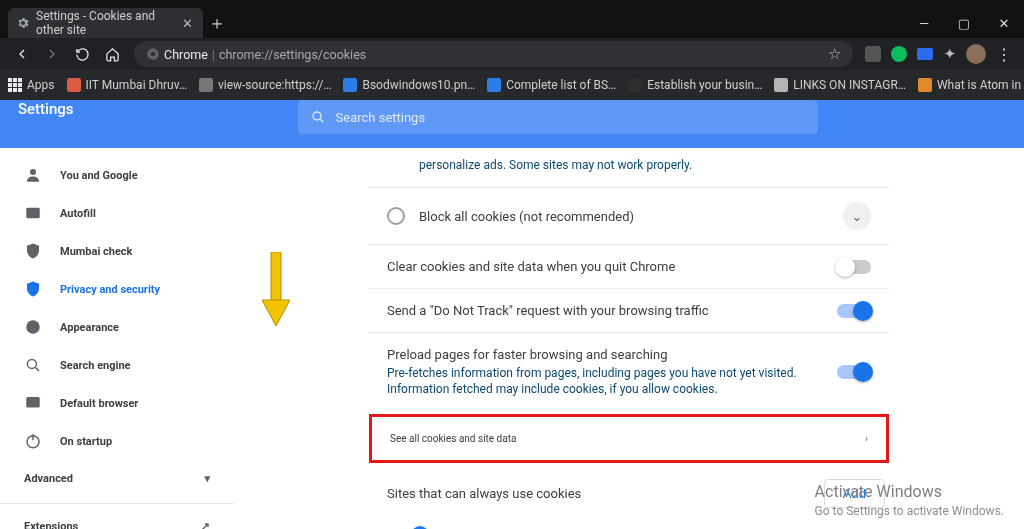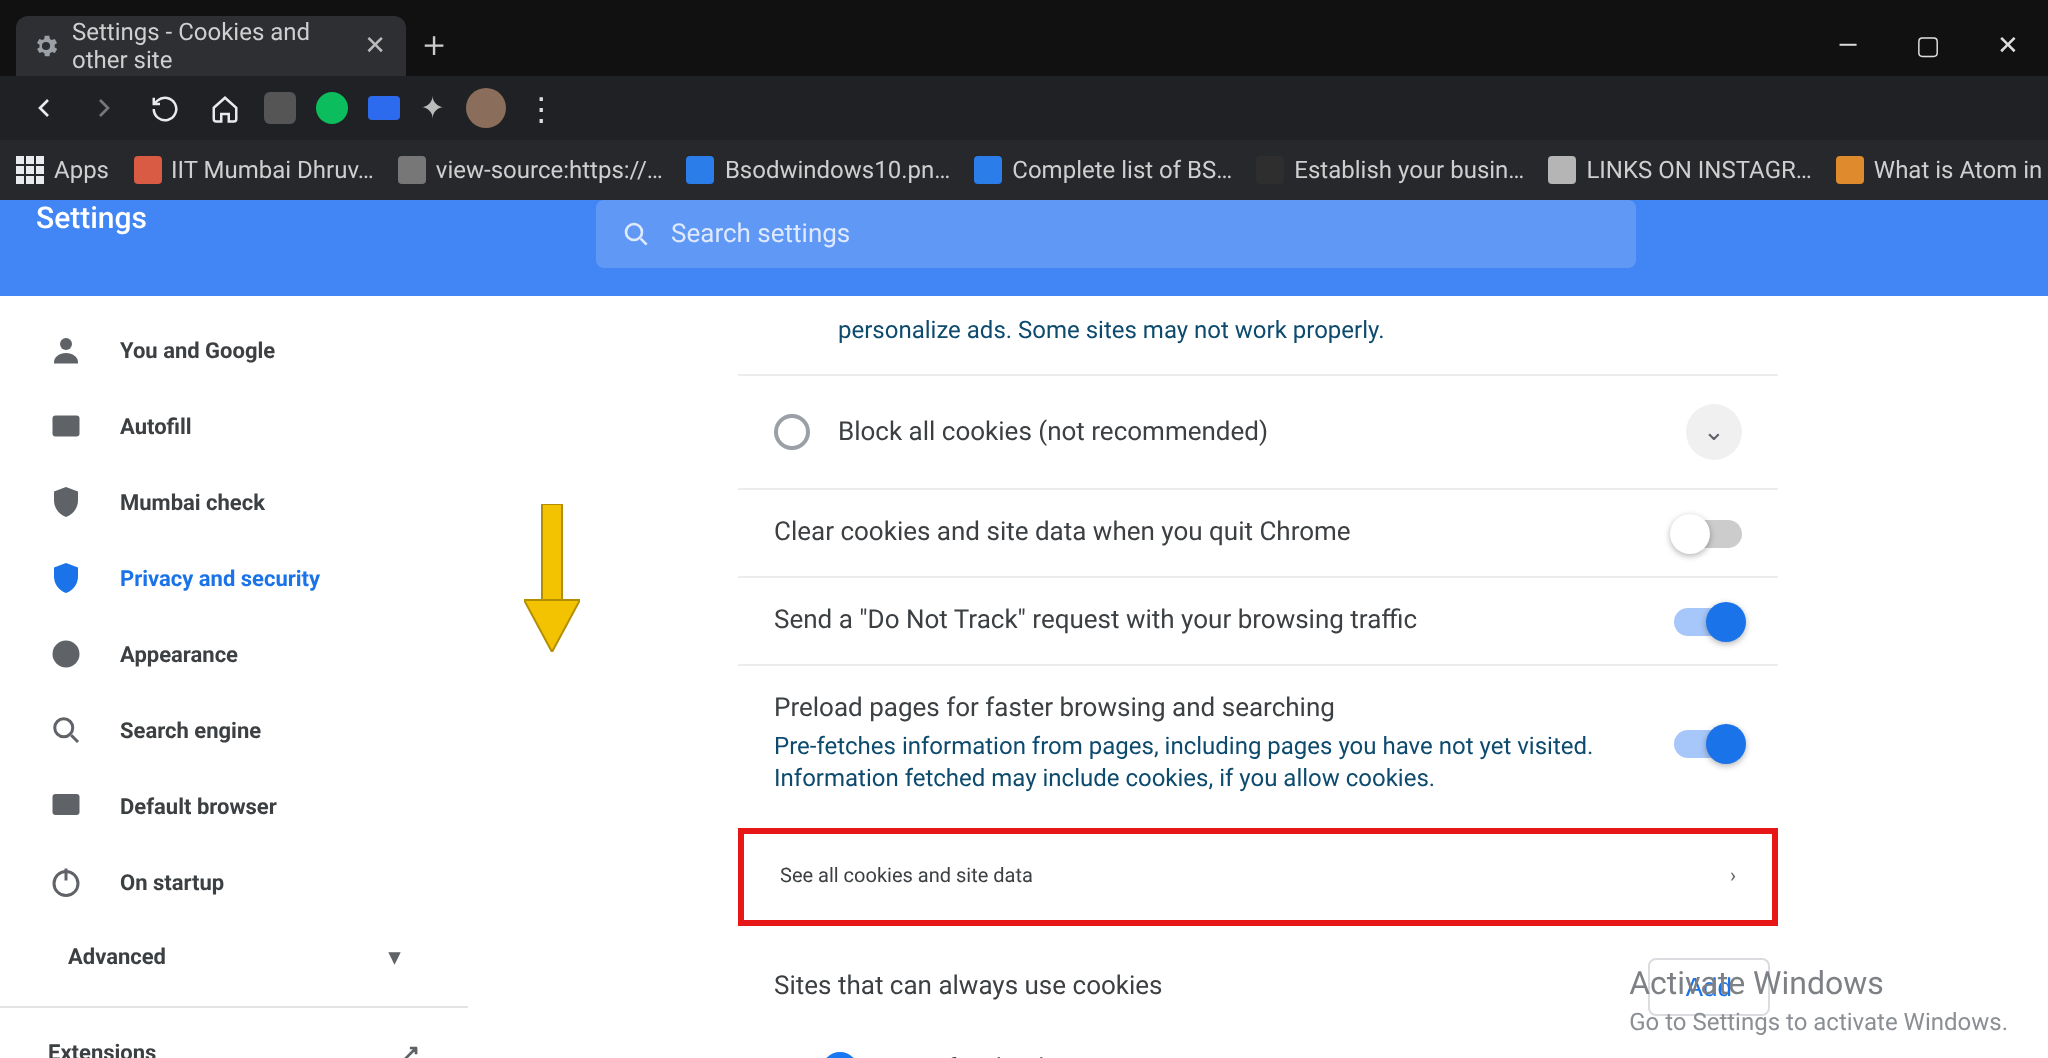--- a/index.html
+++ b/index.html
@@ -30,21 +30,21 @@
   .appbar { height: 48px; background: #4285f4; color: #fff; display: flex; align-items: flex-start; padding: 0 18px; gap: 24px; }
   .appbar h1 { font-size: 15px; font-weight: 500; }
   .searchwrap { margin-left: 200px; width: 520px; height: 34px; background: rgba(255,255,255,0.16); border-radius: 4px; display: flex; align-items: center; padding: 0 12px; gap: 10px; color: #dfe9ff; }
 
   .body { display: flex; height: calc(529px - 34px - 32px - 30px - 48px); }
   .sidebar { width: 234px; padding-top: 8px; font-size: 11px; color: #3c4043; position: relative; font-weight: bold; }
   .navitem { display: flex; align-items: center; gap: 18px; height: 38px; padding-left: 24px; border-radius: 0 20px 20px 0; }
   .navitem.active { color: #1a73e8; }
   .navitem .nicon { width: 18px; color: #5f6368; }
   .navitem.active .nicon { color: #1a73e8; }
-  .adv { padding: 12px 34px; display: flex; align-items: center; justify-content: space-between; color: #3c4043; border-top: 0; }
+  .adv { padding: 12px 24px; display: flex; align-items: center; justify-content: space-between; color: #3c4043; border-top: 0; }
   .adv .chev { color: #5f6368; }
   .divider { height: 1px; background: #e3e3e3; margin: 6px 0; }
   .subitem { display: flex; justify-content: space-between; align-items: center; padding: 10px 24px; color: #3c4043; }
 
   .content { flex: 1; overflow-y: scroll; background: #fff; display: flex; justify-content: center; }
   .col { width: 520px; padding-bottom: 60px; }
 
   .row { padding: 14px 18px; border-bottom: 1px solid #ececec; display: flex; align-items: center; gap: 14px; }
   .row.last-of-card { border-bottom: none; }
   .row .title { color: #3c4043; font-size: 13px; }
@@ -113,20 +113,33 @@
       <svg width="15" height="15" viewBox="0 0 24 24" fill="none" stroke="#e8eaed" stroke-width="2">
         <path d="M3 12a9 9 0 1 0 3-6.7L3 8"></path>
         <path d="M3 3v5h5"></path>
       </svg>
     </div>
   <div class="tbtn">
       <svg width="15" height="15" viewBox="0 0 24 24" fill="none" stroke="#e8eaed" stroke-width="2">
         <path d="M3 11l9-8 9 8v9a2 2 0 0 1-2 2h-4v-6h-6v6H5a2 2 0 0 1-2-2z"></path>
       </svg>
     </div>
+  <div class="omnibox">
+    <span>
+        <svg width="14" height="14" viewBox="0 0 24 24">
+          <circle cx="12" cy="12" r="10" fill="#5f6368"></circle>
+          <circle cx="12" cy="12" r="4" fill="#303134"></circle>
+        </svg>
+      </span>
+    <span class="omni-prefix">Chrome</span>
+    <span class="omni-path" style="opacity:.6">|</span>
+    <span class="omni-path">chrome://settings/cookies</span>
+    <span style="flex:1"></span>
+    <span style="color:#bdbdbd;font-size:15px">☆</span>
+  </div>
   <div class="right-icons">
     <span style="width:16px;height:16px;background:#555;border-radius:3px;display:inline-block"></span>
     <span class="ext-dot" style="background:#0bbd5c"></span>
     <span style="width:16px;height:12px;background:#2c6bed;border-radius:2px;display:inline-block"></span>
     <span style="color:#bbb;font-size:15px">✦</span>
     <span style="width:20px;height:20px;border-radius:50%;background:#8a6d5a;display:inline-block"></span>
     <span style="color:#ddd;font-size:16px">⋮</span>
   </div>
 </div>
 

